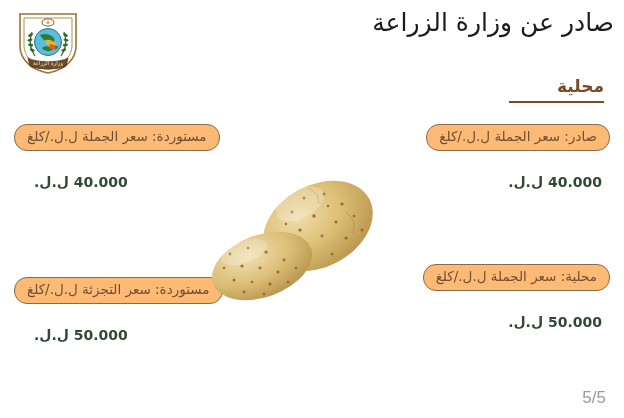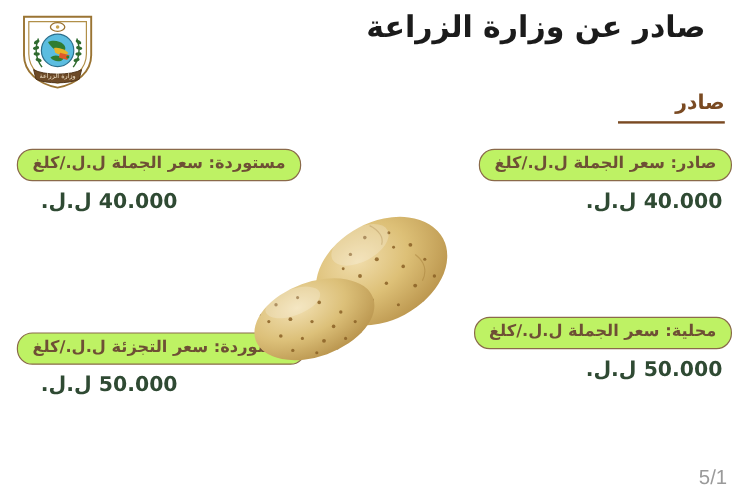--- a/index.html
+++ b/index.html
@@ -25,26 +25,26 @@
     left: 12px;
     top: 10px;
     width: 72px;
     height: 66px;
   }
   .emblem-wrap svg { display: block; }
 
   
   .header-title {
     position: absolute;
-    right: 36px;
+    right: 10px;
     top: 8px;
     width: 430px;
     text-align: right;
     font-size: 25px;
-    font-weight: bold;
+    font-weight: normal;
     color: #1b1b1b;
     letter-spacing: 0px;
     direction: rtl;
     white-space: nowrap;
   }
   .subtitle-wrap {
     position: absolute;
     right: 20px;
     top: 76px;
     width: 200px;
@@ -66,33 +66,33 @@
     position: absolute;
     direction: rtl;
   }
   .pill {
     display: inline-block;
     box-sizing: border-box;
     border: 1.3px solid #8a6a4a;
     border-radius: 13px;
     padding: 4px 12px 5px 12px;
     font-size: 13.5px;
-    font-weight: bold;
+    font-weight: normal;
     color: #6e4f35;
     white-space: nowrap;
-    background: #bef264;
+    background: #fdba74;
     line-height: 1.15;
   }
   .price-value {
-    font-size: 17px;
+    font-size: 14px;
     font-weight: bold;
     color: #2f4a33;
     white-space: nowrap;
     direction: rtl;
-    margin-top: 7px;
+    margin-top: 23px;
   }
 
   .block-local-wholesale  { right: 14px;  top: 124px; text-align: right; }
   .block-local-wholesale .price-value  { margin-right: 8px; }
 
   .block-local-retail     { right: 14px;  top: 264px; text-align: right; }
   .block-local-retail .price-value     { margin-right: 8px; }
 
   .block-import-wholesale { left: 14px;   top: 124px; text-align: left; }
   .block-import-wholesale .price-value { margin-left: 20px; text-align: left; }
@@ -153,21 +153,21 @@
       <path d="M38 34 L46 36 L44 40 L37 38 Z" fill="#e05a2b"></path>
       <circle cx="44.5" cy="37.5" r="1.3" fill="#2f7d32"></circle>
       <path d="M16 48 C24 53 48 53 56 48 L54 56 C46 60 26 60 18 56 Z" fill="#6d4a27" stroke="#4e3319" stroke-width="0.8"></path>
       <text x="36" y="55" font-size="5.4" fill="#f0e2c8" text-anchor="middle" font-family="DejaVu Sans, sans-serif">وزارة الزراعة</text>
     </svg>
   </div>
 
   <div class="header-title">صادر عن وزارة الزراعة</div>
 
   <div class="subtitle-wrap">
-    <span class="subtitle">صادر</span>
+    <span class="subtitle">محلية</span>
   </div>
 
   <div class="price-block block-local-wholesale">
     <div class="pill">صادر: سعر الجملة ل.ل./كلغ</div>
     <div class="price-value">40.000 ل.ل.</div>
   </div>
 
   <div class="price-block block-local-retail">
     <div class="pill">محلية: سعر الجملة ل.ل./كلغ</div>
     <div class="price-value">50.000 ل.ل.</div>
@@ -249,15 +249,15 @@
           <circle cx="48" cy="124" r="1.4"></circle>
         <circle cx="68" cy="126" r="1.3"></circle>
           <circle cx="86" cy="124" r="1.2"></circle>
         <circle cx="20" cy="94" r="1.2"></circle>
           <circle cx="106" cy="110" r="1.2"></circle>
       </g>
       <ellipse cx="48" cy="84" rx="24" ry="11" transform="rotate(-20 48 84)" fill="#ffffff" opacity="0.22"></ellipse>
     </svg>
   </div>
 
-  <div class="page-counter">5/1</div>
+  <div class="page-counter">5/5</div>
 
 </div>
 
 </body></html>

